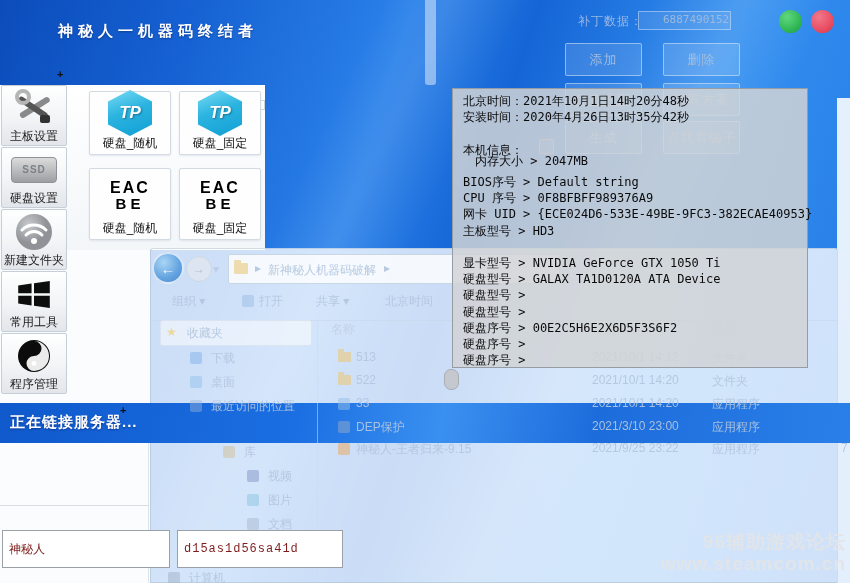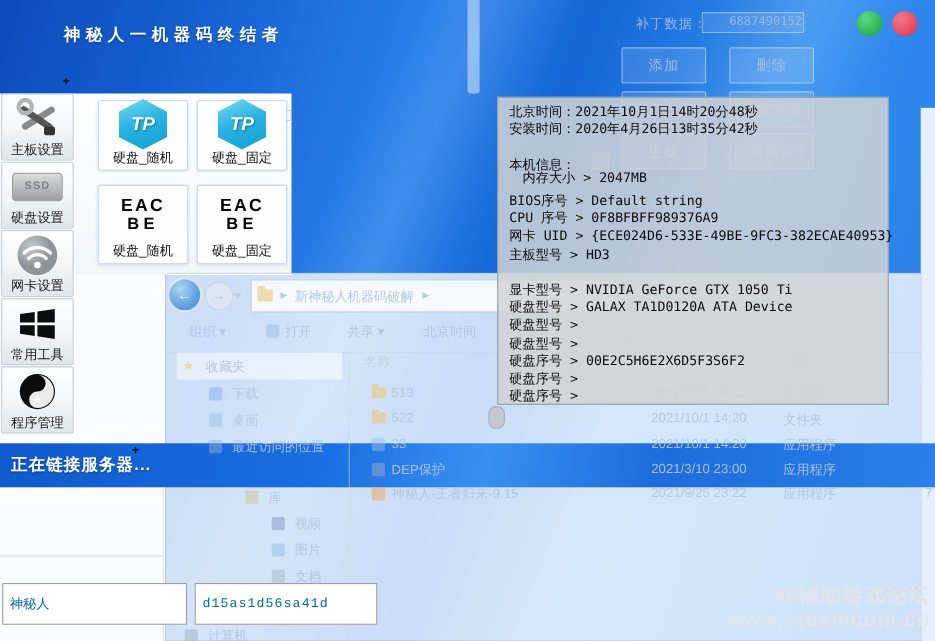--- a/index.html
+++ b/index.html
@@ -101,21 +101,21 @@
   .info-panel{position:absolute;left:452px;top:88px;width:356px;height:280px;z-index:7;
     background:rgba(209,211,214,.85);border:1px solid #969ca4;
     font-family:"DejaVu Sans Mono",monospace;font-size:12px;color:#0a0a0a;}
   .info-line{position:absolute;left:10px;white-space:nowrap;line-height:16px;}
 
   
   .bottom-ui{position:absolute;inset:0;z-index:8;pointer-events:none;}
   .bottom-ui .abs{position:absolute;}
   .hline{height:1px;background:#d9dce0;}
   .vline{width:1px;background:#e1e4e7;}
-  .text-input{height:32px;background:#fff;border:1px solid #9aa0a6;color:#0369a1;
+  .text-input{height:32px;background:#fff;border:1px solid #9aa0a6;color:#7f1d1d;
     font-size:12px;padding:18px 6px;pointer-events:auto;}
   .text-input.mono{font-family:Liberation Mono, monospace;letter-spacing:1px;}
   .watermark{right:4px;bottom:8px;text-align:right;color:rgba(226,229,233,.95);
     font-weight:bold;font-size:19px;line-height:22px;letter-spacing:1px;}
   .cursor-cross{color:#111;font-size:11px;font-weight:bold;line-height:8px;}
 </style>
 </head>
 <body>
 
 <div id="stage">
@@ -238,21 +238,21 @@
               <radialGradient id="n" cx="35%" cy="30%">
                 <stop offset="0%" stop-color="#c8cacd"></stop>
                 <stop offset="100%" stop-color="#8f9397"></stop>
               </radialGradient>
             </defs>
             <path d="M8,18 a17,17 0 0 1 24,0" stroke="#fff" stroke-width="3" fill="none" stroke-linecap="round"></path>
             <path d="M12,23 a11,11 0 0 1 16,0" stroke="#fff" stroke-width="3" fill="none" stroke-linecap="round"></path>
             <circle cx="20" cy="29" r="3" fill="#fff"></circle>
           </svg>
         </div>
-        <div class="lbl">网卡设置</div>
+        <div class="lbl">新建文件夹</div>
       </div>
       <div class="side-card" style="position:absolute;left:1px;top:271px;">
         <div class="ic">
           <svg width="38" height="34" viewBox="0 0 30 28">
             <path d="M2,7 L13,5.4 V13.4 H2 Z" fill="#0d0d0d"></path>
             <path d="M15,5.1 L28,3.2 V13.4 H15 Z" fill="#0d0d0d"></path>
             <path d="M2,15.4 H13 V23.4 L2,21.8 Z" fill="#0d0d0d"></path>
             <path d="M15,15.4 H28 V25.6 L15,23.7 Z" fill="#0d0d0d"></path>
           </svg>
         </div>

